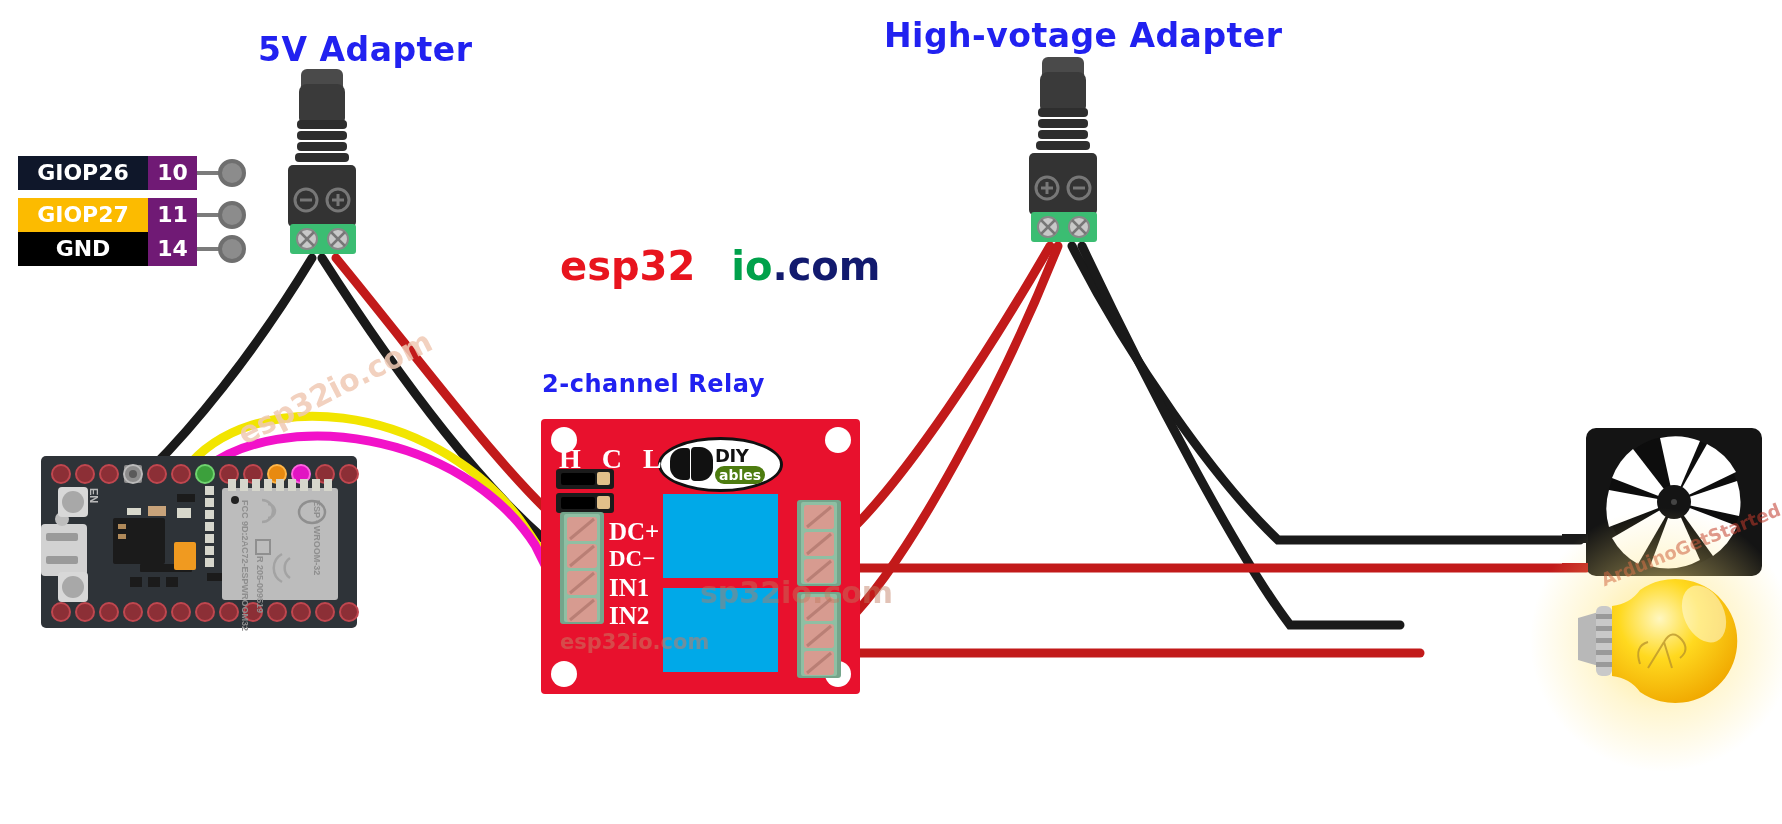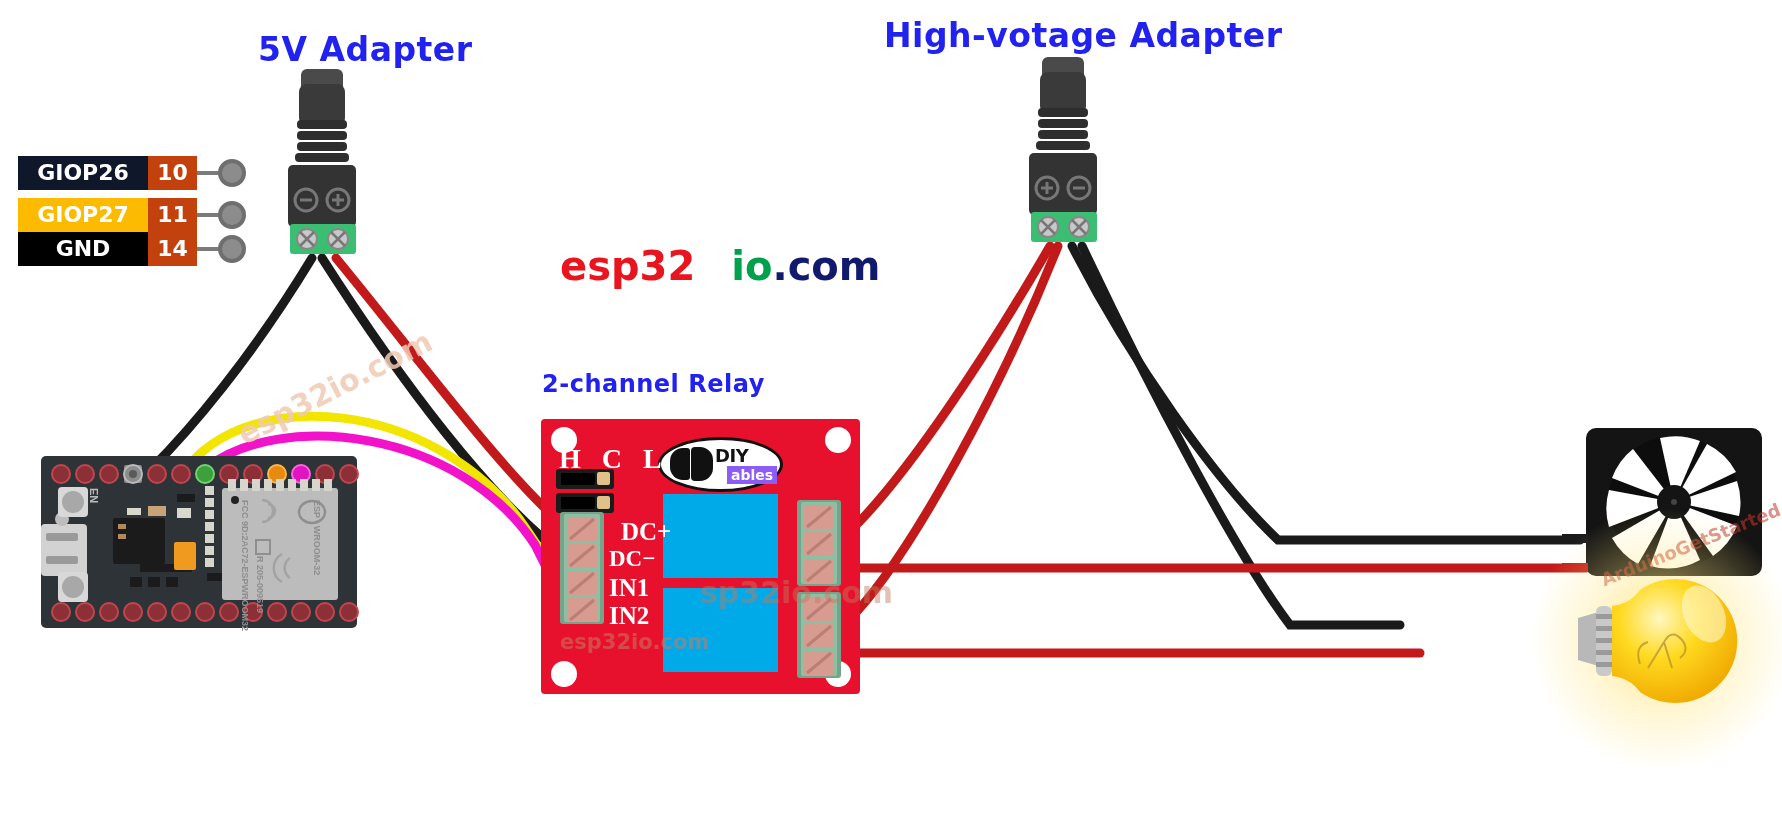--- a/index.html
+++ b/index.html
@@ -21,51 +21,51 @@
   #site-logo .a{color:#e8141e;}
   #site-logo .b{color:#00a14b;margin-left:36px;}
   #site-logo .c{color:#121a6e;}
 
   
   .pinrow{position:absolute;display:flex;align-items:center;height:34px;}
   .pinrow .name{height:34px;line-height:34px;text-align:center;color:#fff;
     font-weight:bold;font-size:22px;font-family:"DejaVu Sans", sans-serif;
     width:130px;box-sizing:border-box;}
   .pinrow .num{height:34px;line-height:34px;text-align:center;color:#fff;
-    font-weight:bold;font-size:22px;background:#c2410c;width:49px;
+    font-weight:bold;font-size:22px;background:#701a75;width:49px;
     font-family:"DejaVu Sans", sans-serif;}
   .pinrow .lead{height:4px;width:25px;background:#7b7b7b;}
   .pinrow .hole{width:28px;height:28px;border-radius:50%;background:#8c8c8c;
     border:4px solid #6f6f6f;box-sizing:border-box;position:relative;left:-4px;}
   #pin-0{left:18px;top:156px;}
   #pin-1{left:18px;top:198px;justify-content:space-between;}
   #pin-2{left:18px;top:232px;justify-content:center;}
 
   
   .silk{position:absolute;color:#ffffff;font-family:"Liberation Serif", serif;
         font-weight:bold;white-space:nowrap;}
   #silk-hcl{left:559px;top:443px;font-size:28px;letter-spacing:7px;}
-  #silk-dcp{left:609px;top:518px;font-size:25px;margin-left:12px;}
+  #silk-dcp{left:609px;top:518px;font-size:25px;}
   #silk-dcm{left:609px;top:546px;font-size:23px;}
   #silk-in1{left:609px;top:574px;font-size:25px;}
   #silk-in2{left:609px;top:602px;font-size:25px;}
 
   
   #diy-logo{position:absolute;left:658px;top:437px;width:125px;height:55px;}
   #diy-logo .oval{position:absolute;inset:0;background:#ffffff;border:3px solid #111;
      border-radius:50%;box-sizing:border-box;}
   #diy-logo .d1{position:absolute;left:12px;top:11px;width:20px;height:32px;
      background:#111;border-radius:13px 3px 3px 13px;}
   #diy-logo .d2{position:absolute;left:33px;top:10px;width:22px;height:34px;
      background:#111;border-radius:4px 13px 13px 4px;}
   #diy-logo .diy{position:absolute;left:57px;top:8px;font-size:18px;font-weight:bold;
      color:#111;font-family:"DejaVu Sans", sans-serif;letter-spacing:-.5px;}
-  #diy-logo .ables{position:absolute;left:69px;top:29px;background:#8b5cf6;color:#fff;
+  #diy-logo .ables{position:absolute;left:57px;top:29px;background:#4d7c0f;color:#fff;
      font-size:14px;font-weight:bold;padding:1px 4px;
-     font-family:"DejaVu Sans", sans-serif;}
+     font-family:"DejaVu Sans", sans-serif;border-radius:9px;}
 
   
   .vtext{position:absolute;color:#8f8f8f;font-size:9px;font-weight:bold;
      transform:rotate(90deg);transform-origin:0 0;white-space:nowrap;
      font-family:"Liberation Sans", sans-serif;}
   .entext{position:absolute;color:#b9b9b9;font-size:11px;font-weight:bold;
      transform:rotate(90deg);transform-origin:0 0;white-space:nowrap;}
 
   
   .wm{position:absolute;color:#f0c9b4;font-weight:bold;white-space:nowrap;

